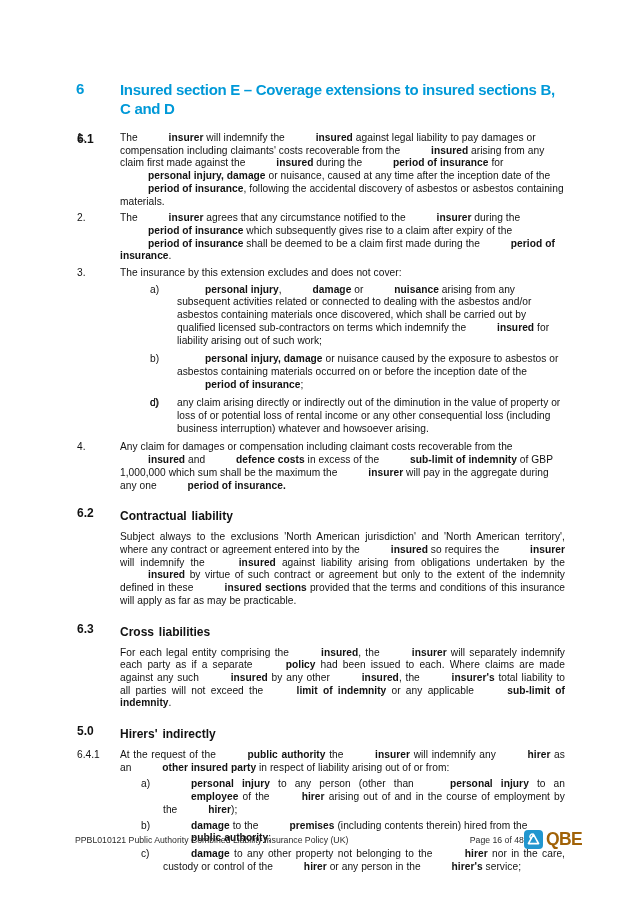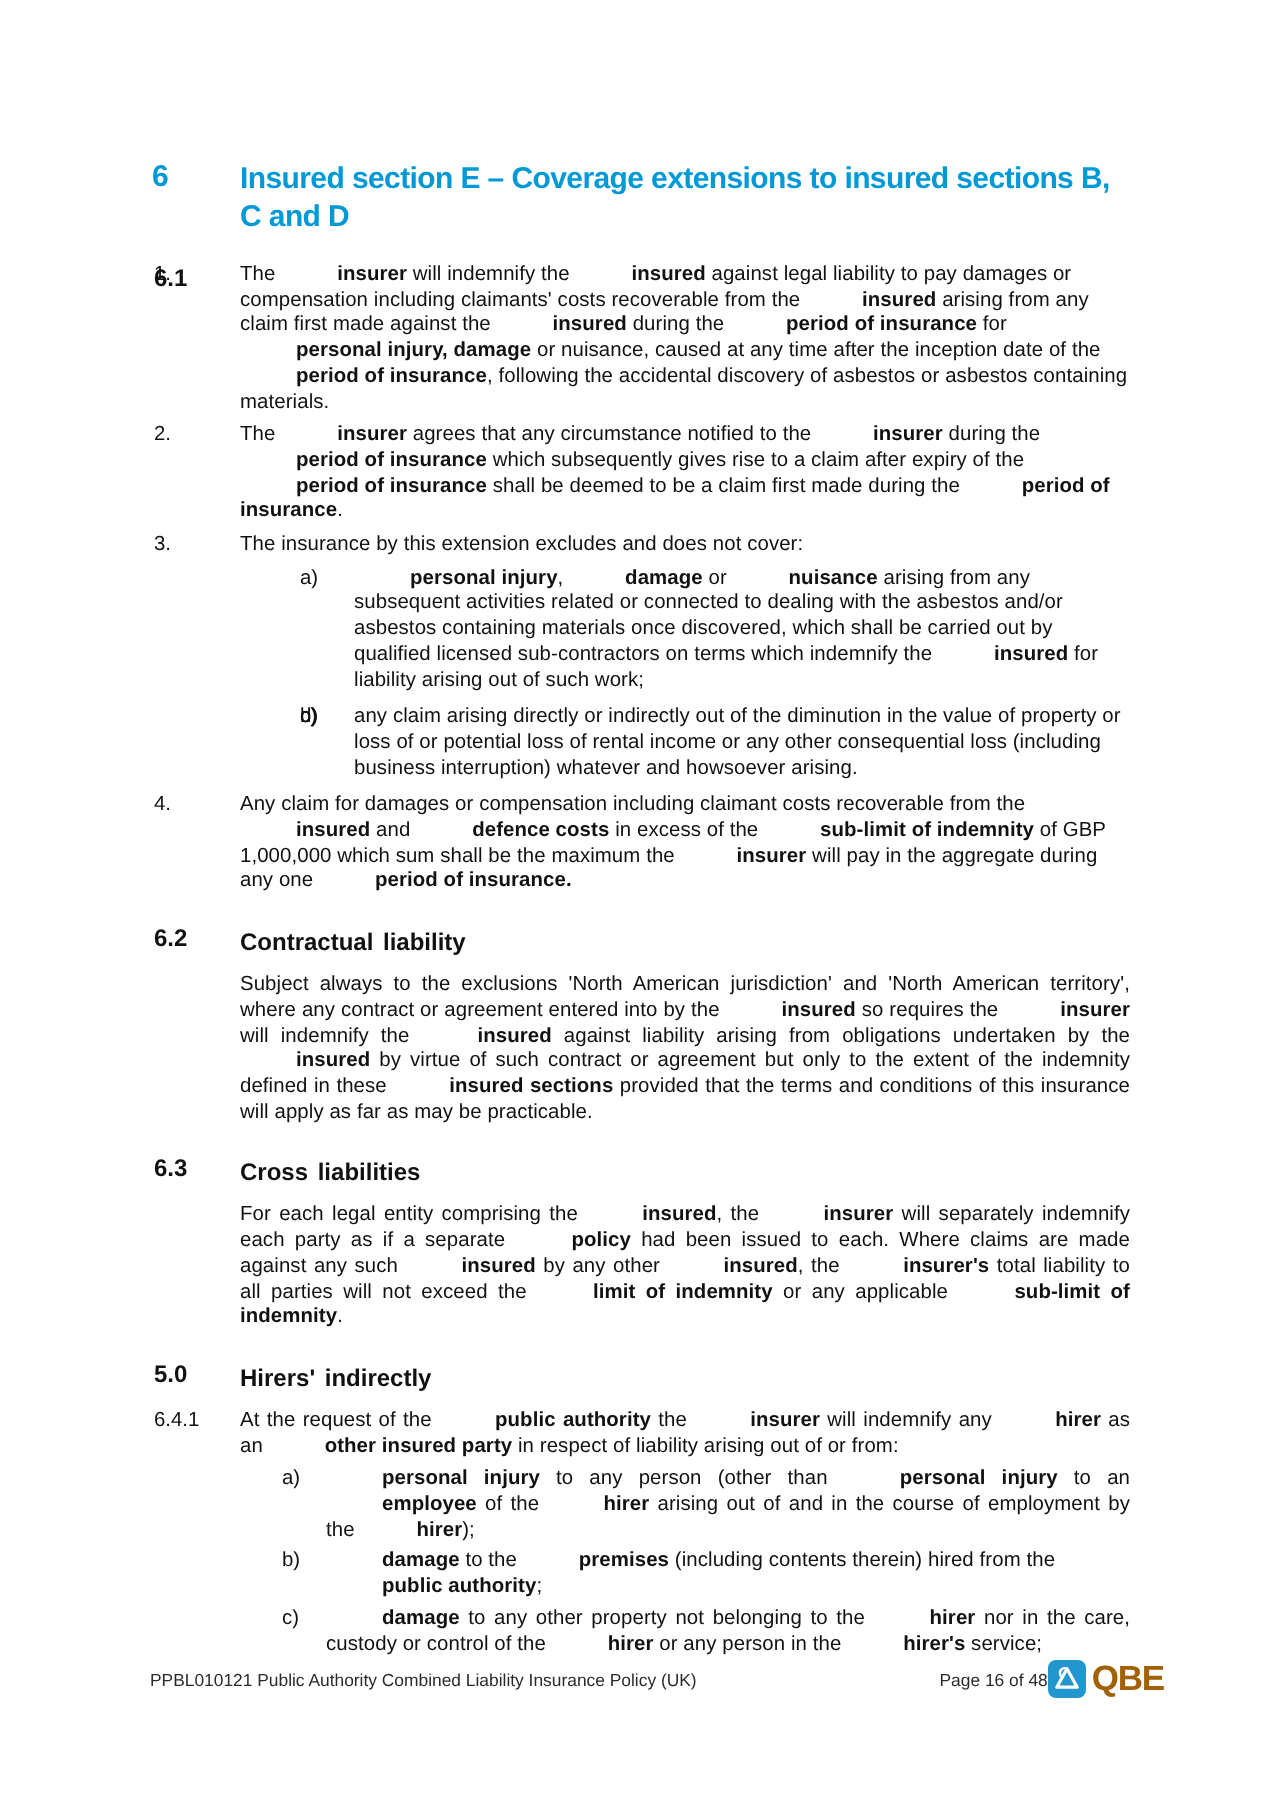--- a/index.html
+++ b/index.html
@@ -89,20 +89,21 @@
       <div class="row body">
         <span class="num">3.</span>
         <span class="txt">The insurance by this extension excludes and does not cover:</span>
       </div>
       <div class="row item ind2">
         <span class="ltr">a)</span>
         <span class="txt"><b>personal injury</b>, <b>damage</b> or <b>nuisance</b> arising from any subsequent activities related or connected to dealing with the asbestos and/or asbestos containing materials once discovered, which shall be carried out by qualified licensed sub-contractors on terms which indemnify the <b>insured</b> for liability arising out of such work;</span>
       </div>
       <div class="row item ind2">
         <span class="ltr">b)</span>
+        <span class="txt"><b>personal injury, damage</b> or nuisance caused by the exposure to asbestos or asbestos containing materials occurred on or before the inception date of the <b>period of insurance</b>;</span>
       </div>
       <div class="row item ind2">
         <span class="ltr">c)</span>
       </div>
       <div class="row item ind2">
         <span class="ltr">d)</span>
         <span class="txt">any claim arising directly or indirectly out of the diminution in the value of property or loss of or potential loss of rental income or any other consequential loss (including business interruption) whatever and howsoever arising.</span>
       </div>
       <div class="row body">
         <span class="num">4.</span>

